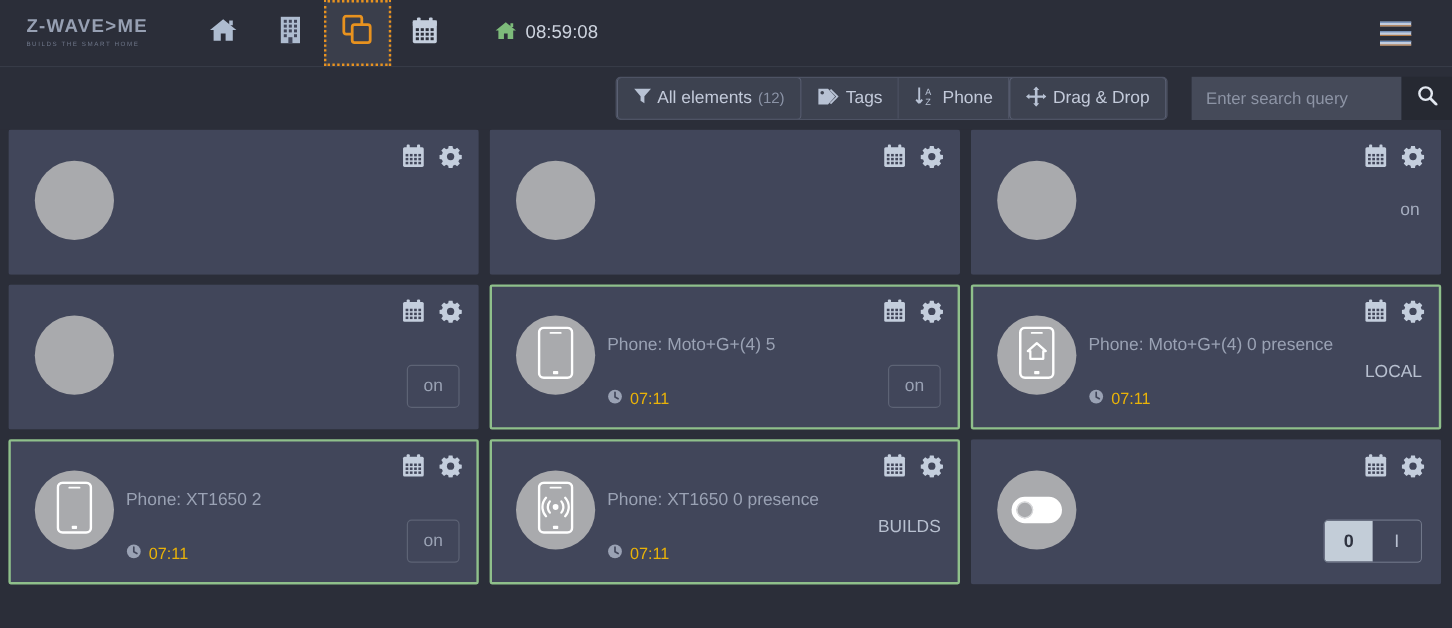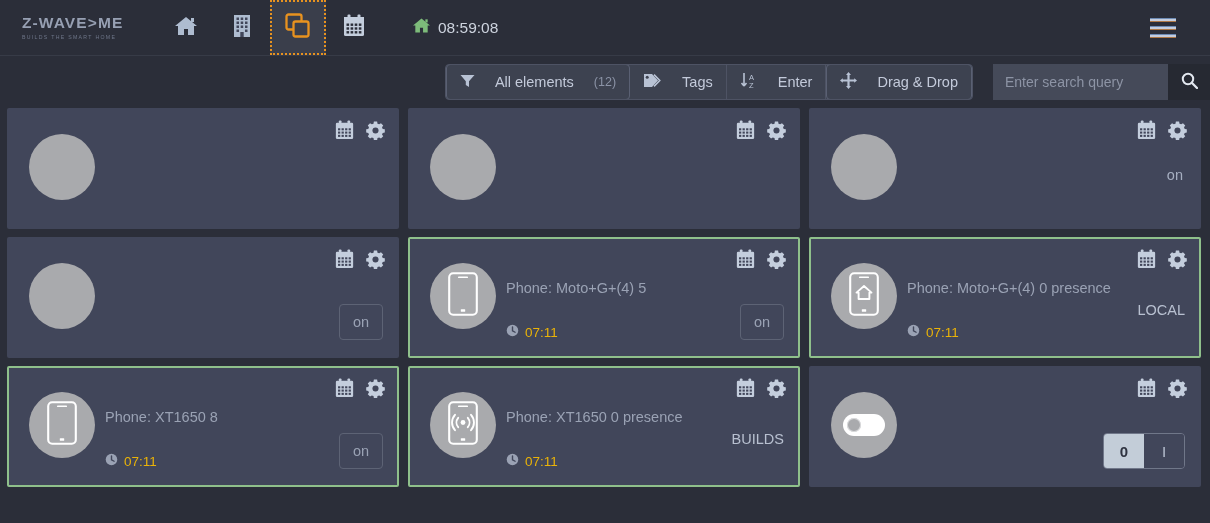--- a/index.html
+++ b/index.html
@@ -61,21 +61,21 @@
     height: 52px; display: flex; align-items: center;
     justify-content: flex-end; padding-right: 0px;
     background: #2b2e39;
   }
   .btn-group {
     display: flex; align-items: stretch; height: 36px;
     border: 1px solid #4e5364; border-radius: 4px;
     overflow: hidden; background: #3d4250;
   }
   .tbtn {
-    display: flex; align-items: center; gap: 20px;
+    display: flex; align-items: center; gap: 5px;
     padding: 0 13px; color: #c3cada; font-size: 14.5px;
     border-right: 1px solid #4e5364; cursor: pointer;
     background: #3d4250; white-space: nowrap;
   }
   .tbtn:last-child { border-right: none; }
   .tbtn .count { color: #8b93a6; font-size: 12.5px; }
   .tbtn.boxed {
     border: 1px solid #5a6073; border-radius: 4px;
     margin: -1px 0; background: #3d4250;
   }
@@ -284,21 +284,21 @@
     </div>
 
     <div class="tbtn">
       <span>
         <svg width="18" height="17" viewBox="0 0 18 17">
           <path d="M4 1 V14 M4 14 L1.5 11 M4 14 L6.5 11" fill="none" stroke="#b8c2d4" stroke-width="1.6"></path>
           <text x="9" y="7.5" font-family="Liberation Sans, sans-serif" font-size="7.5" fill="#b8c2d4">A</text>
           <text x="9" y="15.5" font-family="Liberation Sans, sans-serif" font-size="7.5" fill="#b8c2d4">Z</text>
         </svg>
       </span>
-      <span>Enter</span>
+      <span>Phone</span>
     </div>
 
     <div class="tbtn boxed">
       <span>
         <svg width="17" height="17" viewBox="0 0 17 17">
           <path d="M8.5 0 L11 3 H9.6 V7.6 H14.2 V6.2 L17 8.5 L14.2 10.8 V9.4 H9.6 V14 H11 L8.5 17 L6 14 H7.4 V9.4 H2.8 V10.8 L0 8.5 L2.8 6.2 V7.6 H7.4 V3 H6 Z" fill="#b8c2d4"></path>
         </svg>
       </span>
       <span>Drag &amp; Drop</span>
     </div>
@@ -545,21 +545,21 @@
       <circle cx="10" cy="10" r="3.2" fill="#41465a"></circle>
           </svg></span>
       </div>
       <div class="avatar">
         <span><svg width="30" height="44" viewBox="0 0 30 44">
       <rect x="1.2" y="1.2" width="27.6" height="41.6" rx="4" fill="none" stroke="#ffffff" stroke-width="2.1"></rect>
       <rect x="10" y="4.6" width="10" height="1.5" rx="0.7" fill="#ffffff"></rect>
       <rect x="12.8" y="37.2" width="4.4" height="2.6" rx="0.6" fill="#ffffff"></rect>
           </svg></span>
       </div>
-      <div class="card-title">Phone: XT1650 8</div>
+      <div class="card-title">Phone: XT1650 2</div>
       <div class="card-time">
         <span><svg width="13" height="13" viewBox="0 0 14 14">
       <circle cx="7" cy="7" r="6.2" fill="#9aa2b4"></circle>
       <path d="M7 3.2 V7.3 L9.8 8.9" fill="none" stroke="#41465a" stroke-width="1.5" stroke-linecap="round"></path>
           </svg></span>
         <span>07:11</span>
       </div>
       <div class="onbtn">on</div>
     </div>
     <div class="card hl">

